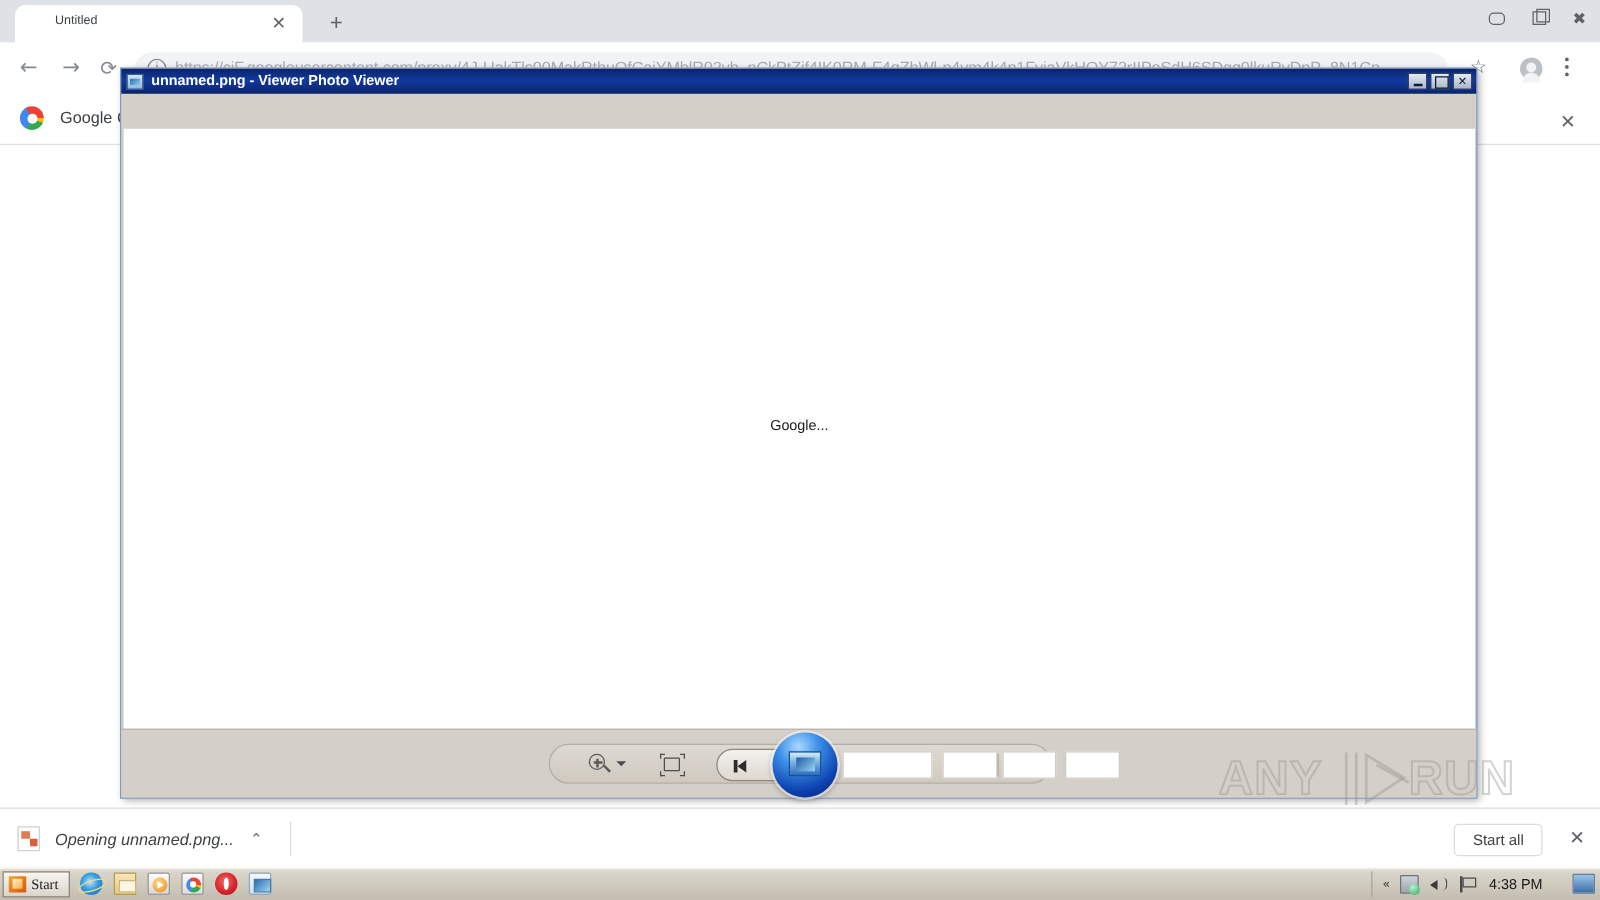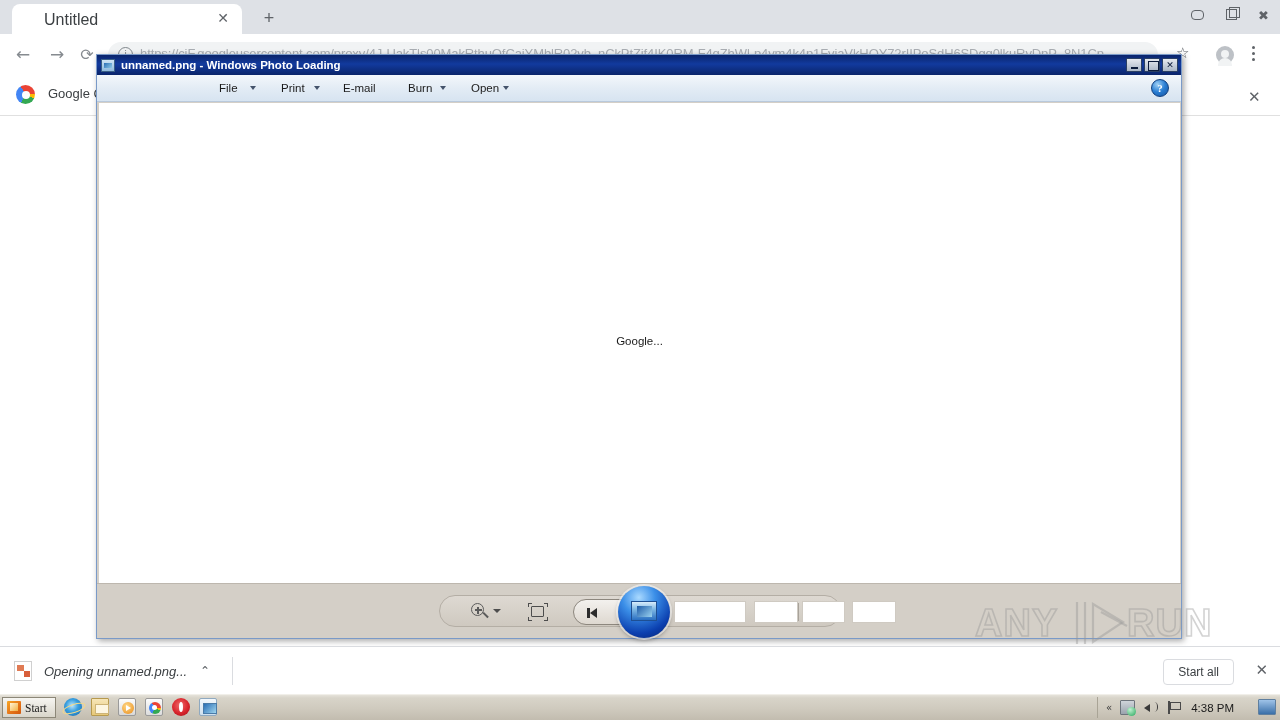--- a/index.html
+++ b/index.html
@@ -18,21 +18,21 @@
     position:absolute; left:0; top:0; width:1280px; height:34px;
     background:#dee1e6;
   }
   .chrome-tab {
     position:absolute; left:12px; top:4px; width:230px; height:30px;
     background:#ffffff; border-radius:8px 8px 0 0;
     display:flex; align-items:center;
   }
   .chrome-tab-title {
     position:absolute; left:32px; top:7px; width:160px;
-    font-size:16px; color:#3c4043; white-space:nowrap; overflow:hidden;
+    font-size:10px; color:#3c4043; white-space:nowrap; overflow:hidden;
   }
   .tab-close {
     position:absolute; right:12px; top:8px; width:14px; height:14px;
     color:#5f6368; font-size:14px; line-height:13px; text-align:center;
     cursor:pointer;
   }
   .new-tab-btn {
     position:absolute; left:256px; top:8px; width:26px; height:22px;
     color:#5f6368; font-size:18px; line-height:20px; text-align:center;
     cursor:pointer;
@@ -403,40 +403,28 @@
     <div class="chrome-logo"></div>
     <span class="infobar-text">Google C</span>
   </div>
   <div class="infobar-close">✕</div>
 </div>
 
 <div id="photo-viewer">
 
   <div class="pv-titlebar">
     <div class="pv-ico"></div>
-    <span class="pv-title">unnamed.png - Windows Photo Loading</span>
+    <span class="pv-title">unnamed.png - Viewer Photo Viewer</span>
     <div class="pv-winctrls">
       <div class="pv-wb min"></div>
       <div class="pv-wb max"></div>
       <div class="pv-wb">✕</div>
     </div>
   </div>
 
-  <div class="pv-menubar">
-    <div class="pv-menu-item" style="left:118px">File</div>
-    <div class="pv-menu-arrow" style="left:153px"></div>
-    <div class="pv-menu-item" style="left:180px">Print</div>
-    <div class="pv-menu-arrow" style="left:217px"></div>
-    <div class="pv-menu-item" style="left:242px">E-mail</div>
-    <div class="pv-menu-item" style="left:307px">Burn</div>
-    <div class="pv-menu-arrow" style="left:343px"></div>
-    <div class="pv-menu-item" style="left:370px">Open</div>
-    <div class="pv-menu-arrow" style="left:406px"></div>
-    <div class="pv-help">?</div>
-  </div>
 
   <div class="pv-canvas">
     <div class="pv-loading">Google...</div>
   </div>
 
   <div class="pv-bottombar">
     <div class="pv-controls">
 
       <div class="pv-zoom">
         <span class="lens"></span>

